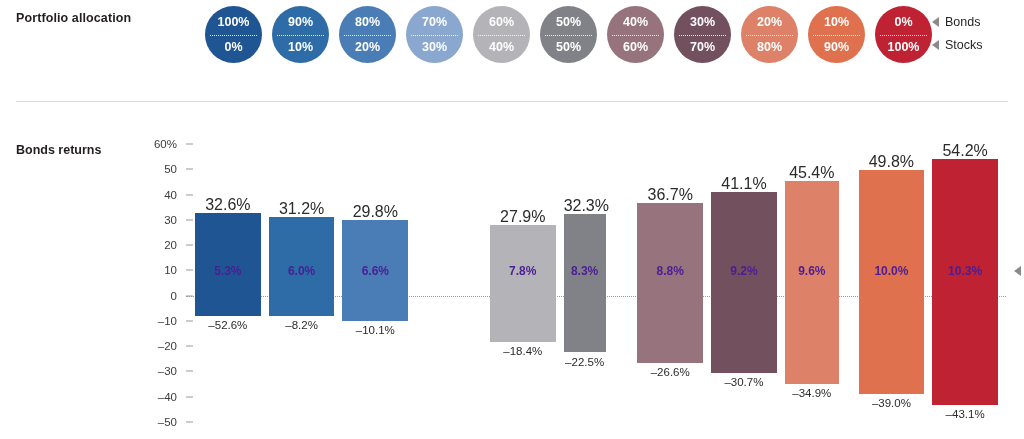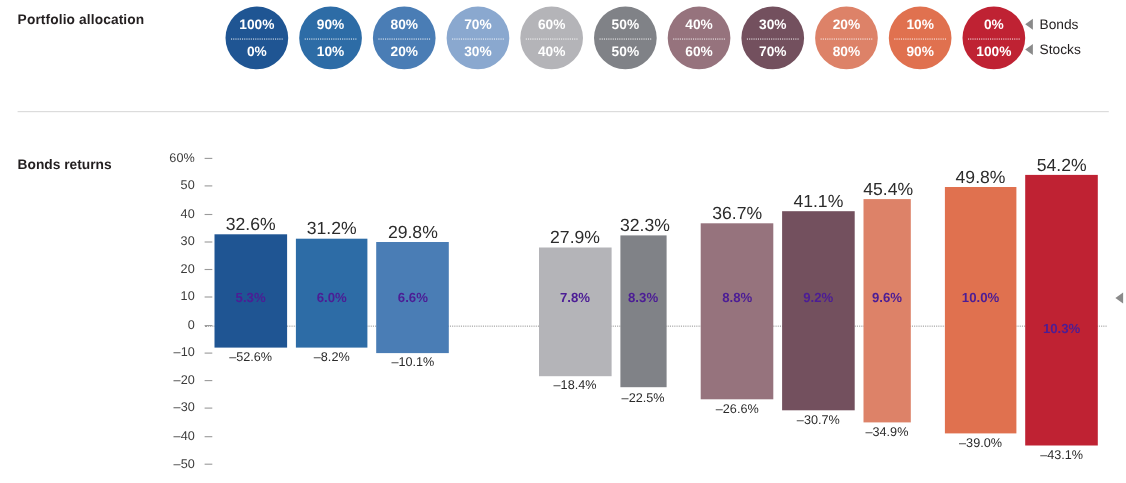--- a/index.html
+++ b/index.html
@@ -187,37 +187,37 @@
           <div class="val-max" style="top: 41.8855px;">36.7%</div>
           <div class="val-min" style="top: 221.862px;">–26.6%</div>
           <div class="val-avg" style="top: 126.636px;">8.8%</div>
         </div>
         <div class="bar-col" style="left: 525.091px; width: 65.7273px;">
           <div class="bar" style="top: 47.7655px; height: 181.458px; background: rgb(115, 80, 94);"></div>
           <div class="val-max" style="top: 30.7655px;">41.1%</div>
           <div class="val-min" style="top: 232.224px;">–30.7%</div>
           <div class="val-avg" style="top: 126.636px;">9.2%</div>
         </div>
-        <div class="bar-col" style="left: 598.818px; width: 43px;">
+        <div class="bar-col" style="left: 598.818px; width: 54px;">
           <div class="bar" style="top: 36.8982px; height: 202.94px; background: rgb(221, 130, 104);"></div>
           <div class="val-max" style="top: 19.8982px;">45.4%</div>
           <div class="val-min" style="top: 242.838px;">–34.9%</div>
           <div class="val-avg" style="top: 126.636px;">9.6%</div>
         </div>
         <div class="bar-col" style="left: 672.545px; width: 65.7273px;">
           <div class="bar" style="top: 25.7782px; height: 224.422px; background: rgb(224, 113, 79);"></div>
           <div class="val-max" style="top: 8.77818px;">49.8%</div>
           <div class="val-min" style="top: 253.2px;">–39.0%</div>
           <div class="val-avg" style="top: 126.636px;">10.0%</div>
         </div>
         <div class="bar-col" style="left: 746.273px; width: 65.7273px;">
           <div class="bar" style="top: 14.6582px; height: 245.904px; background: rgb(191, 34, 51);"></div>
           <div class="val-max" style="top: -2.34182px;">54.2%</div>
           <div class="val-min" style="top: 263.562px;">–43.1%</div>
-          <div class="val-avg" style="top: 126.636px; margin-top: 28px;">10.3%</div>
+          <div class="val-avg" style="top: 126.636px;">10.3%</div>
         </div>
       </div>
     <div class="avg-legend" id="avglegend" style="top: 126.636px; left: 828px;">
       <span class="tri"></span>
 
     </div>
   </div>
 
 </div>
 

